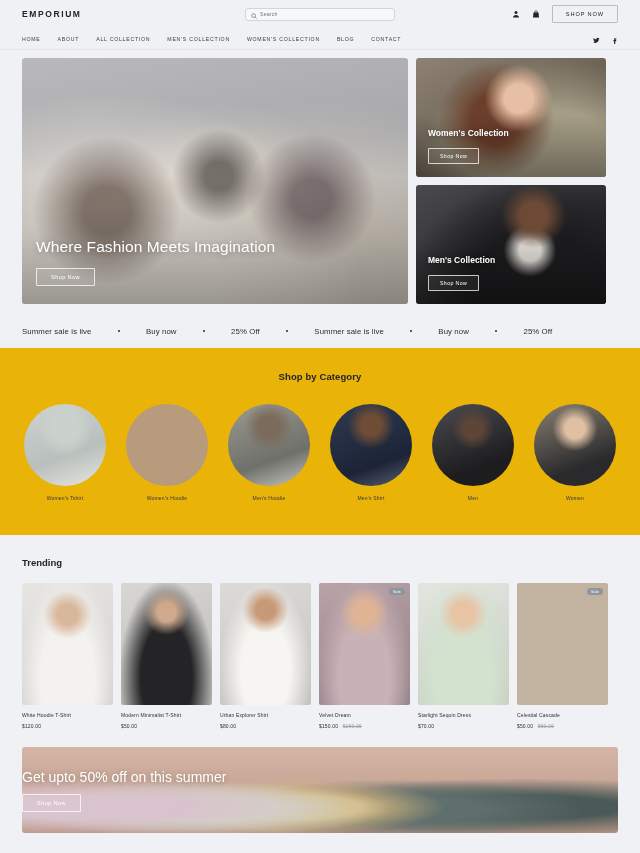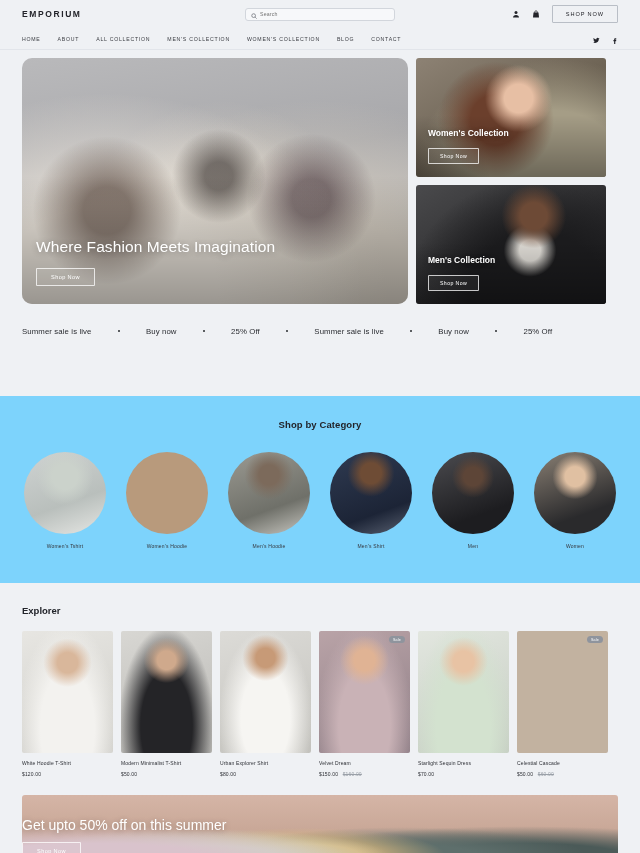--- a/index.html
+++ b/index.html
@@ -47,21 +47,21 @@
     font-size:5.2px; letter-spacing:.75px; color:#3a3c42; cursor:pointer; white-space:nowrap;
   }
   .social { margin-left:auto; display:flex; align-items:center; gap:11px; }
   .social svg { width:7px; height:7px; fill:#23242a; }
 
   
   .hero {
     display:flex; gap:8px; padding:8px 22px 0 22px; background:#eff1f4;
   }
   .hero-main {
-    width:386px; height:246px; border-radius:10px; overflow:hidden;
+    width:386px; height:246px; border-radius:3px; overflow:hidden;
     position:relative;
   }
   .hero-side { display:flex; flex-direction:column; gap:8px; }
   .hero-card {
     width:190px; height:119px; border-radius:3px; overflow:hidden; position:relative;
   }
   .ph { position:absolute; inset:0; }
   .hero-caption { position:absolute; left:14px; bottom:18px; z-index:4; }
   .hero-title {
     color:#fff; font-size:15.5px; font-weight:400; letter-spacing:.1px;
@@ -114,21 +114,21 @@
   .marquee-track { display:flex; align-items:center; gap:8px; padding-left:4px; white-space:nowrap; }
   .mq-item { font-size:7.8px; color:#2a2c31; padding:0 18px; letter-spacing:.1px; }
   .mq-dot { width:2.5px; height:2.5px; border-radius:50%; background:#2a2c31; flex:none; }
   .marquee::after {
     content:""; position:absolute; right:0; top:0; width:70px; height:100%;
     background:linear-gradient(to right, rgba(239,241,244,0), #eff1f4 88%);
     pointer-events:none;
   }
 
   
-  .cat-section { background:#7dd3fc; padding:23px 12px 34px;margin-top:48px; }
+  .cat-section { background:#eab308; padding:23px 12px 34px; }
   .section-title-center {
     text-align:center; font-size:9.5px; font-weight:600; color:#22242a;
     letter-spacing:.1px; margin-bottom:22px;
   }
   .cat-row { display:flex; justify-content:center; gap:20px; padding:0 22px; }
   .cat-item { width:82px; display:flex; flex-direction:column; align-items:center; cursor:pointer; }
   .cat-circle { width:82px; height:82px; border-radius:50%; overflow:hidden; }
   .cat-label { margin-top:9px; font-size:5px; color:#34363c; letter-spacing:.2px; white-space:nowrap; }
   .c1 { background:radial-gradient(circle at 50% 30%, #cbd2cb 0 18%, transparent 40%), linear-gradient(160deg,#cfd3d2,#b9bfbc 60%,#e6e7e4); }
   .c2 { background:radial-gradient(circle at 52% 30%, #e3c3a6 0 16%, transparent 38%), linear-gradient(160deg,#c2a387,#8e6a4c 70%,#b79madd); background-color:#b89a7c; }
@@ -310,21 +310,21 @@
         <div class="cat-label">Men</div>
       </div>
       <div class="cat-item">
         <div class="cat-circle c6"></div>
         <div class="cat-label">Women</div>
       </div>
     </div>
   </div>
 
   <div class="trending">
-    <div class="section-title">Explorer</div>
+    <div class="section-title">Trending</div>
     <div class="prod-row">
 
       <div class="prod-card">
         <div class="prod-img">
           <div class="ph p1"></div>
         </div>
         <div class="prod-name">White Hoodie T-Shirt</div>
         <div class="prod-price">
           <span>$120.00</span>
         </div>

